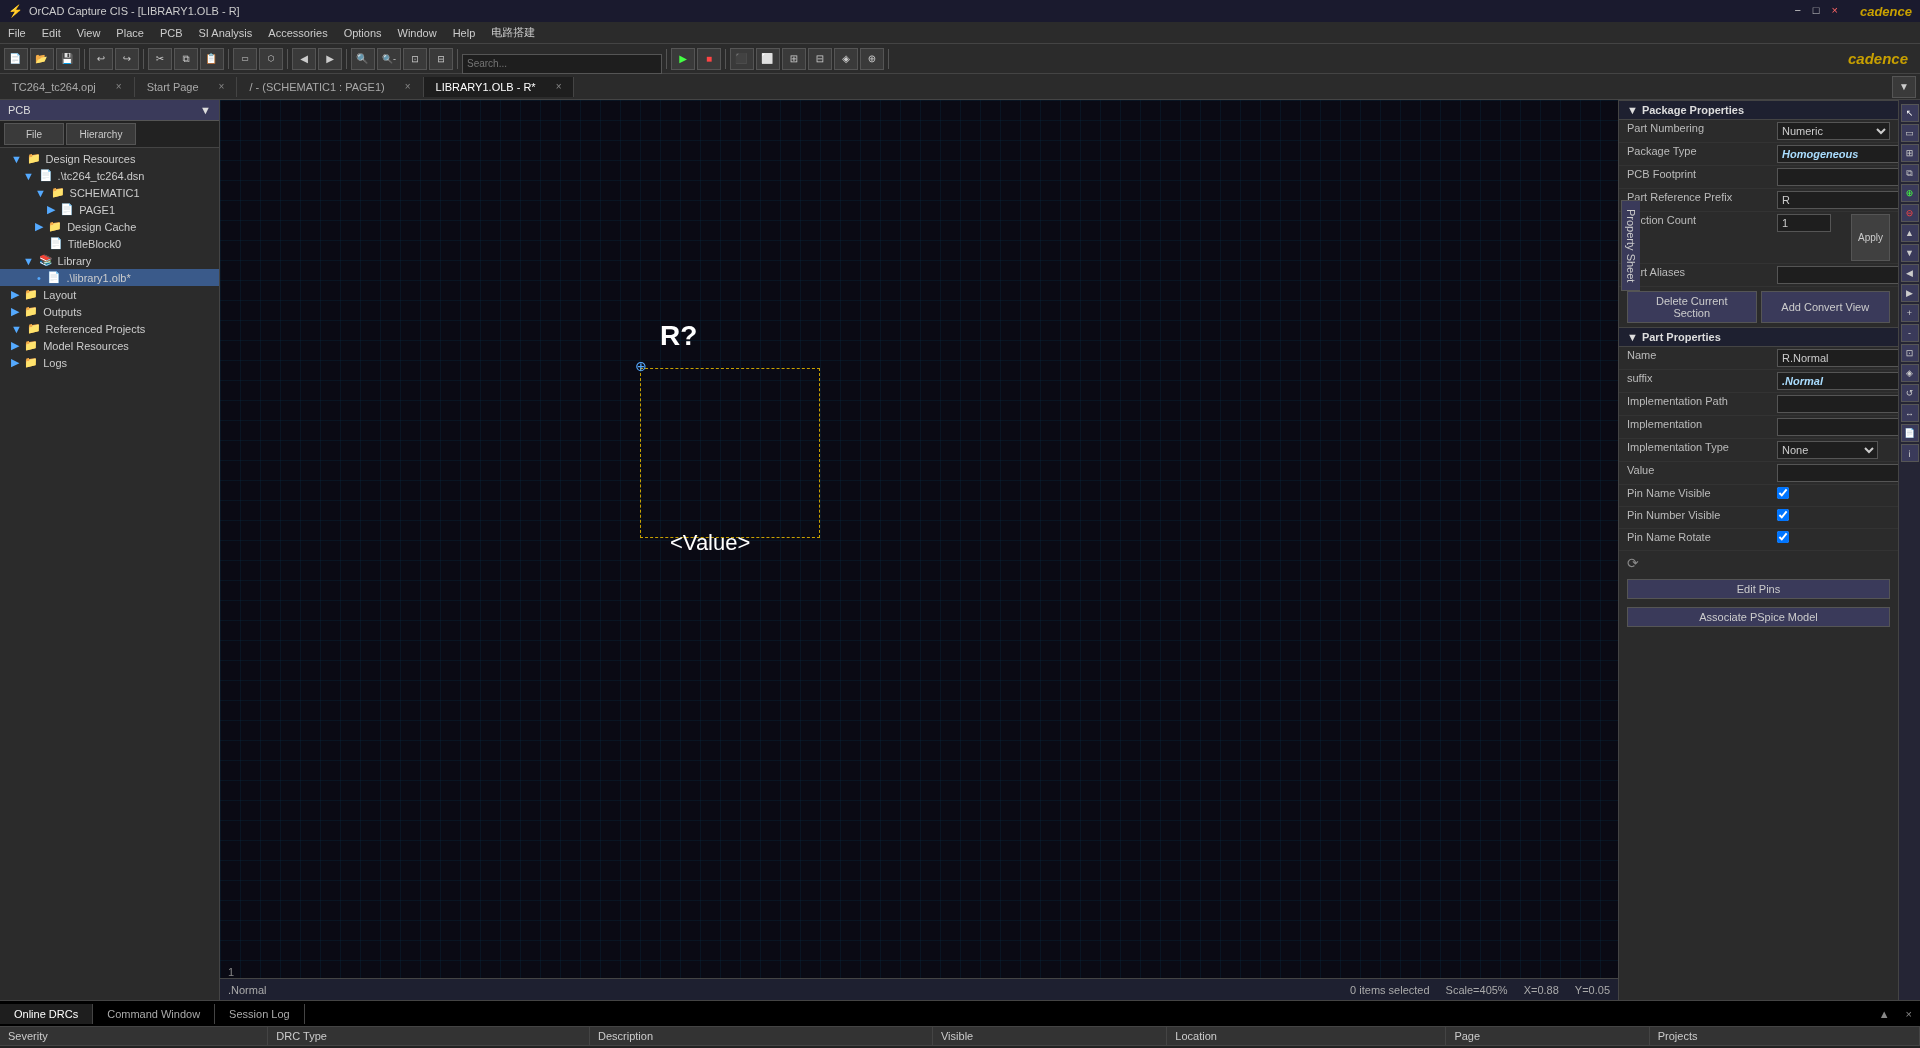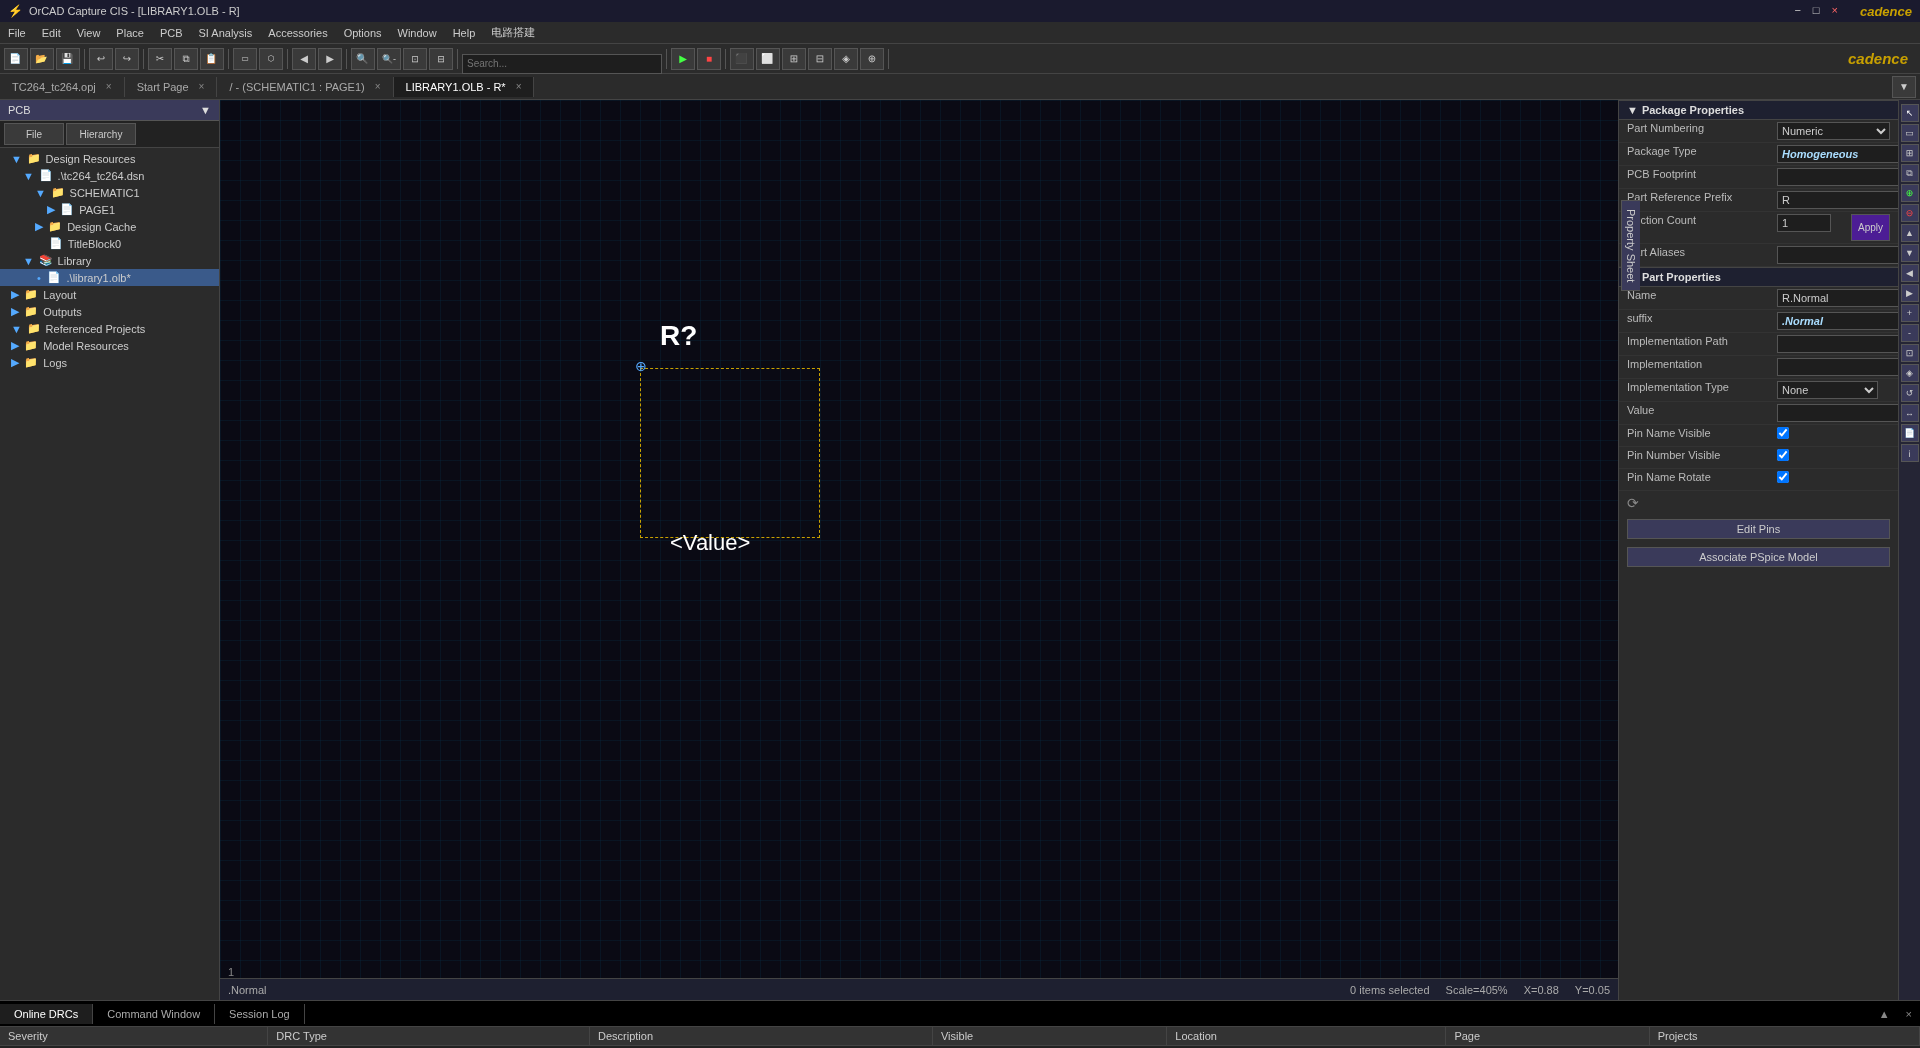--- a/index.html
+++ b/index.html
@@ -19,21 +19,21 @@
     #toolbar { background: #2b2b2b; height: 30px; display: flex; align-items: center; border-bottom: 1px solid #444; padding: 0 4px; gap: 2px; }
     .tb-btn { width: 24px; height: 22px; background: #3a3a3a; border: 1px solid #555; cursor: pointer; display: flex; align-items: center; justify-content: center; color: #ccc; font-size: 10px; }
     .tb-sep { width: 1px; height: 20px; background: #555; margin: 0 2px; }
     .tb-input { height: 20px; background: #1e1e1e; border: 1px solid #555; color: #ccc; font-size: 10px; padding: 0 4px; margin-top: 10px; }
 
     
     #main-layout { display: flex; height: calc(1048px - 22px - 22px - 30px - 26px - 22px - 26px); }
 
     
     #tab-bar { background: #2b2b2b; height: 26px; display: flex; align-items: center; border-bottom: 1px solid #444; }
-    .tab { padding: 4px 12px; cursor: pointer; color: #aaa; font-size: 11px; border-right: 1px solid #444; display: flex; align-items: center; gap: 10px; }
+    .tab { padding: 4px 12px; cursor: pointer; color: #aaa; font-size: 11px; border-right: 1px solid #444; display: flex; align-items: center; gap: 20px; }
     .tab.active { background: #1e1e1e; color: #fff; }
     .tab-close { cursor: pointer; color: #888; font-size: 10px; }
 
     
     #left-panel { width: 220px; background: #2b2b2b; border-right: 1px solid #444; display: flex; flex-direction: column; overflow: hidden; }
     #left-panel-title { background: #3a3a5a; padding: 4px 8px; font-size: 11px; color: #ddd; border-bottom: 1px solid #555; display: flex; justify-content: space-between; align-items: center; }
     #tree-area { flex: 1; overflow-y: auto; padding: 2px 0; }
     .tree-item { padding: 2px 4px; cursor: pointer; display: flex; align-items: center; gap: 3px; font-size: 11px; color: #ccc; }
     .tree-item.selected { background: #3a5a8a; }
     .tree-indent { display: inline-block; }
@@ -47,21 +47,21 @@
     #crosshair { position: absolute; left: 415px; top: 258px; color: #5af; font-size: 14px; }
     #dashed-rect { position: absolute; left: 420px; top: 268px; width: 180px; height: 170px; border: 1px dashed #c8a000; }
     #canvas-status { position: absolute; bottom: 0; left: 0; right: 0; background: #1e2030; border-top: 1px solid #444; height: 22px; display: flex; align-items: center; padding: 0 8px; gap: 16px; font-size: 11px; color: #aaa; }
 
     
     #right-panel { width: 280px; background: #2b2b2b; border-left: 1px solid #444; display: flex; flex-direction: column; overflow-y: auto; }
     .prop-row { display: flex; align-items: flex-start; padding: 2px 8px; gap: 20px; min-height: 22px; border-bottom: 1px solid #333; }
     .prop-label { width: 130px; color: #bbb; font-size: 11px; flex-shrink: 0; }
     .prop-value { flex: 1; background: #1e1e1e; border: 1px solid #555; color: #ccc; font-size: 11px; padding: 1px 4px; height: 18px; }
     .prop-value.italic { font-style: italic; color: #adf; font-weight: bold; }
-    .prop-btn { background: #4c1d95; border: 1px solid #555; color: #ccc; font-size: 10px; cursor: pointer; padding: 7px 6px; }
+    .prop-btn { background: #404040; border: 1px solid #555; color: #ccc; font-size: 10px; cursor: pointer; padding: 17px 6px; }
     .prop-select { flex: 1; background: #1e1e1e; border: 1px solid #555; color: #ccc; font-size: 11px; height: 18px; }
     .prop-icon { color: #888; font-size: 11px; cursor: pointer; }
     .section-header { background: #1e2030; padding: 3px 8px; font-size: 11px; color: #ddd; font-weight: bold; display: flex; align-items: center; gap: 4px; cursor: pointer; border-bottom: 1px solid #444; border-top: 1px solid #444; }
     .prop-checkbox { width: 12px; height: 12px; }
     .prop-actions { display: flex; gap: 4px; padding: 4px 8px; }
     .action-btn { background: #3a3a5a; border: 1px solid #555; color: #ccc; font-size: 11px; cursor: pointer; padding: 3px 10px; flex: 1; text-align: center; }
 
     
     #right-mini-toolbar { width: 22px; background: #252535; border-left: 1px solid #444; display: flex; flex-direction: column; align-items: center; padding: 4px 0; gap: 2px; }
     .mini-btn { width: 18px; height: 18px; background: #3a3a5a; border: 1px solid #555; cursor: pointer; display: flex; align-items: center; justify-content: center; color: #ccc; font-size: 9px; }
@@ -320,20 +320,24 @@
       <input class="prop-value" value="1" style="width: 40px;">
       <button class="prop-btn">Apply</button>
     </div>
 
     <div class="prop-row">
       <span class="prop-label">Part Aliases</span>
       <input class="prop-value" value="" style="flex: 1 1 0%;">
 
     </div>
 
+    <div class="prop-actions">
+      <button class="action-btn">Delete Current Section</button>
+      <button class="action-btn">Add Convert View</button>
+    </div>
 
     <div class="section-header">
       <span>▼</span>
       <span>Part Properties</span>
     </div>
 
     <div class="prop-row">
       <span class="prop-label">Name</span>
       <input class="prop-value" value="R.Normal" style="flex: 1 1 0%;">
 

